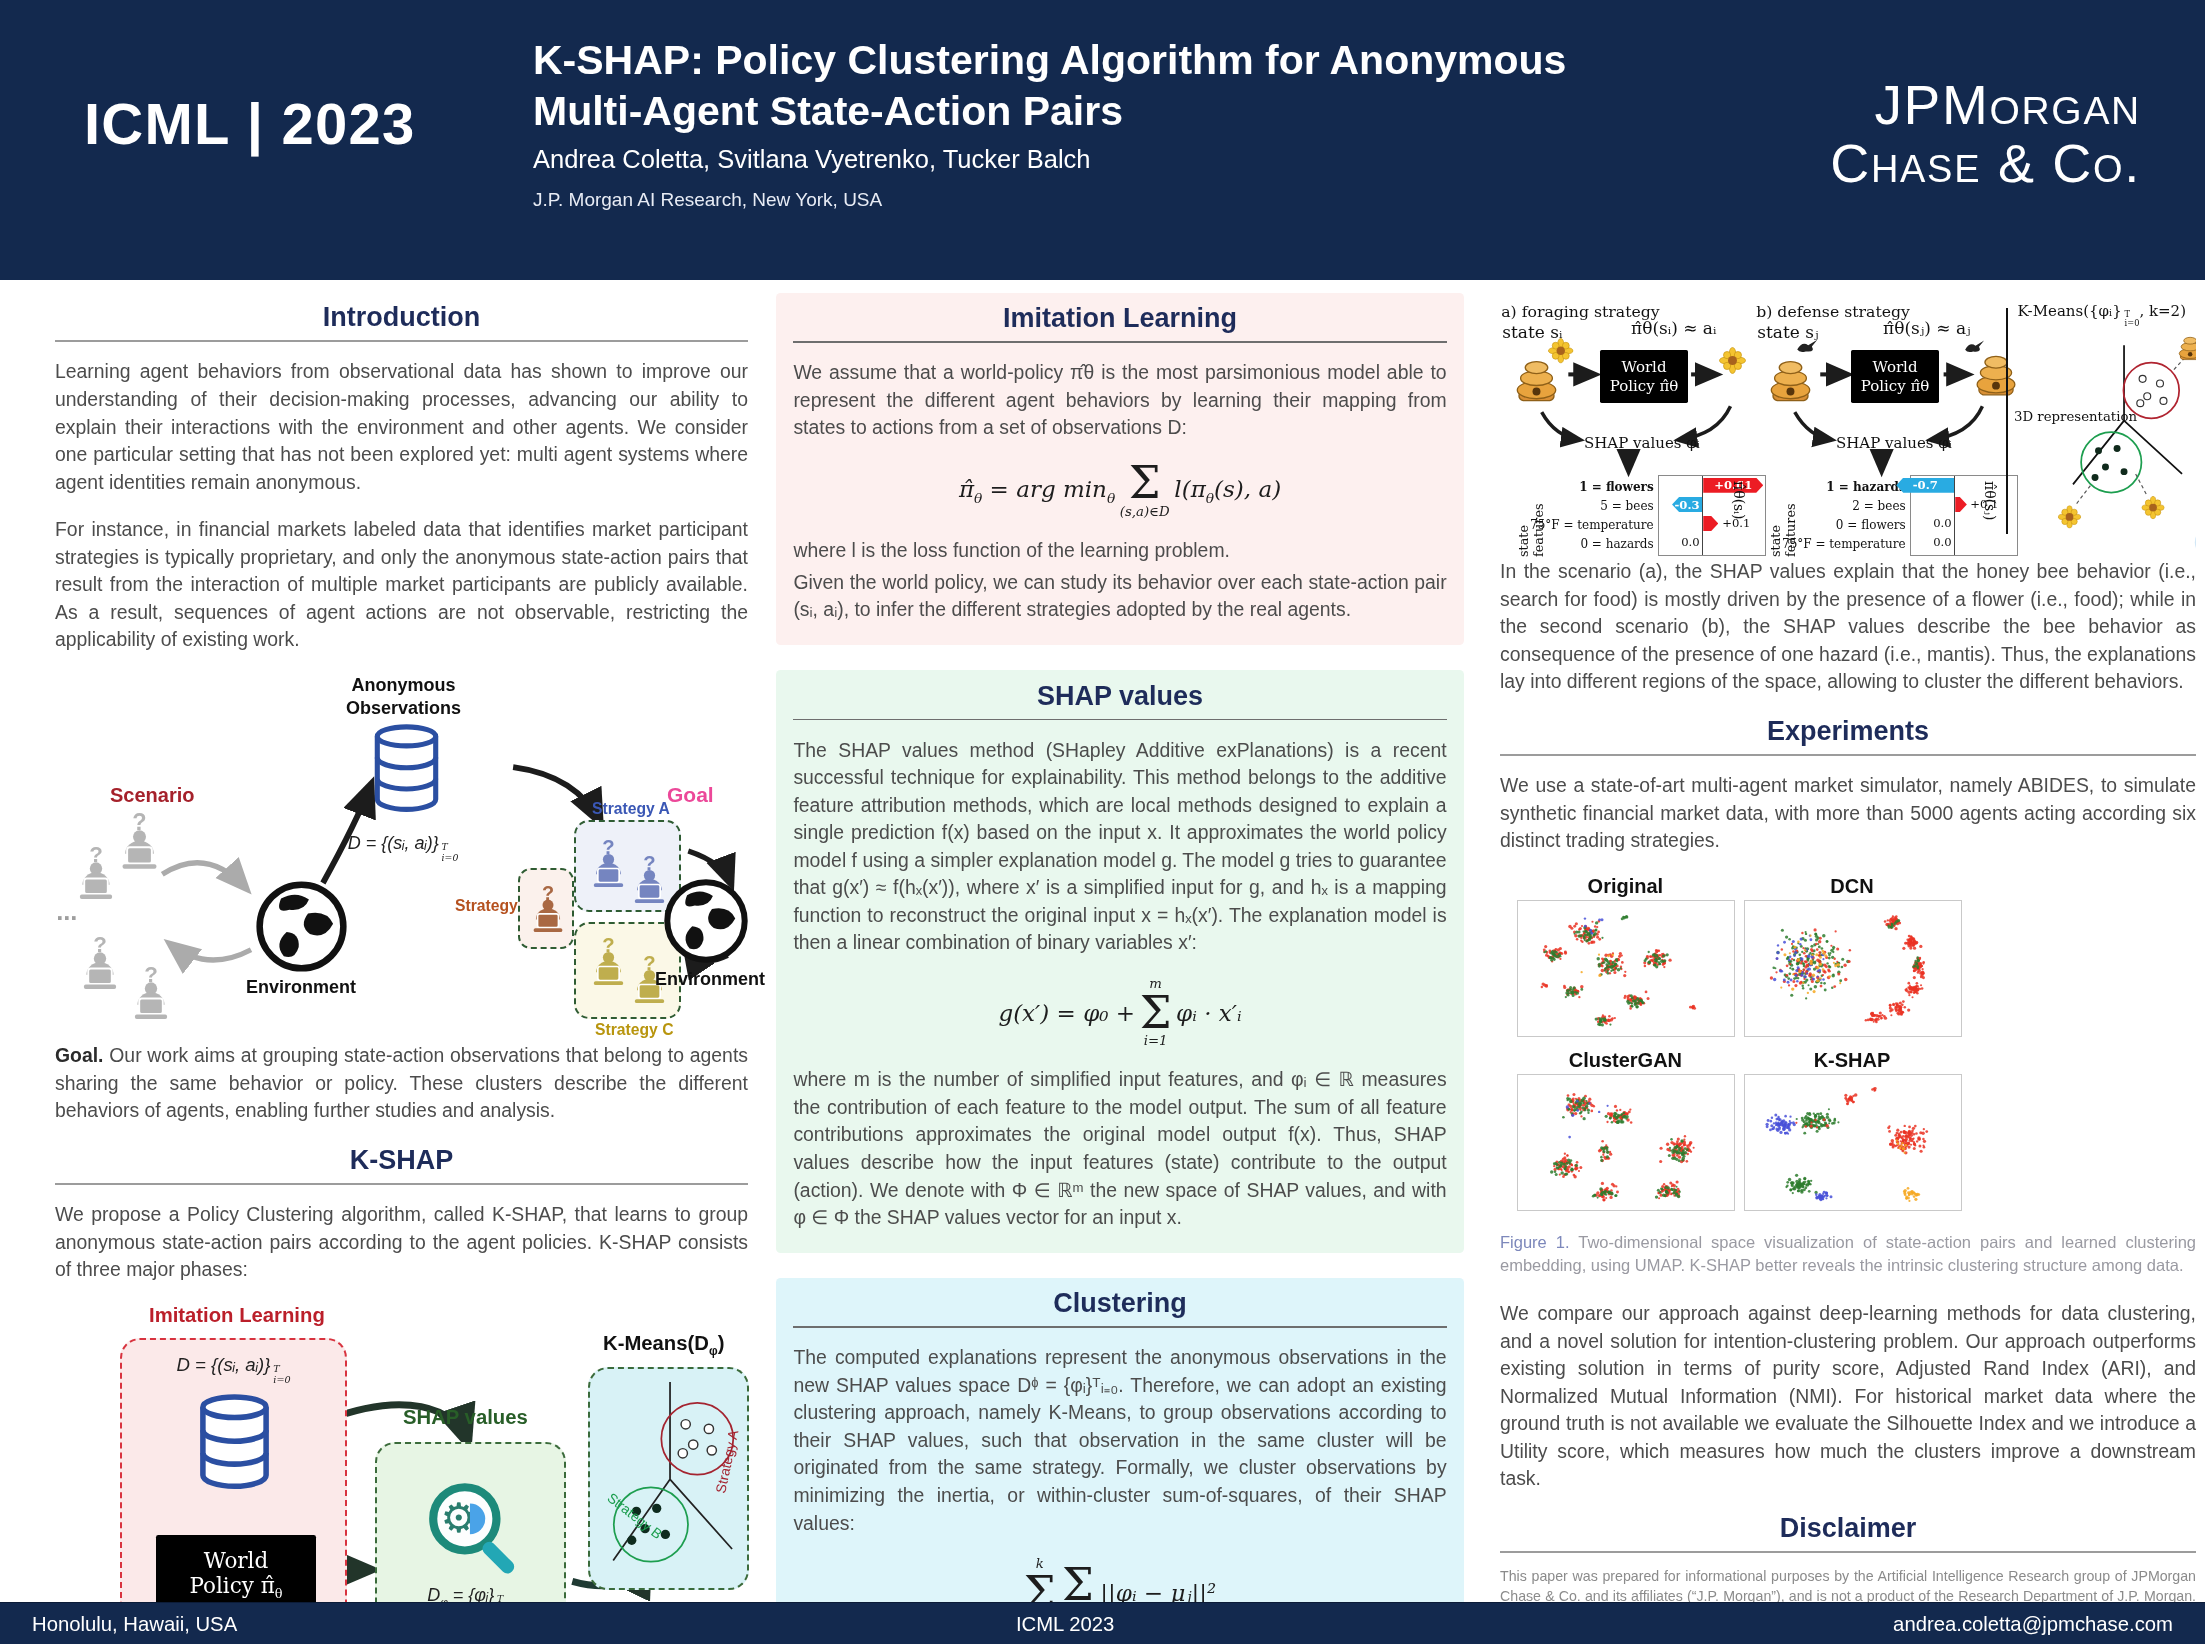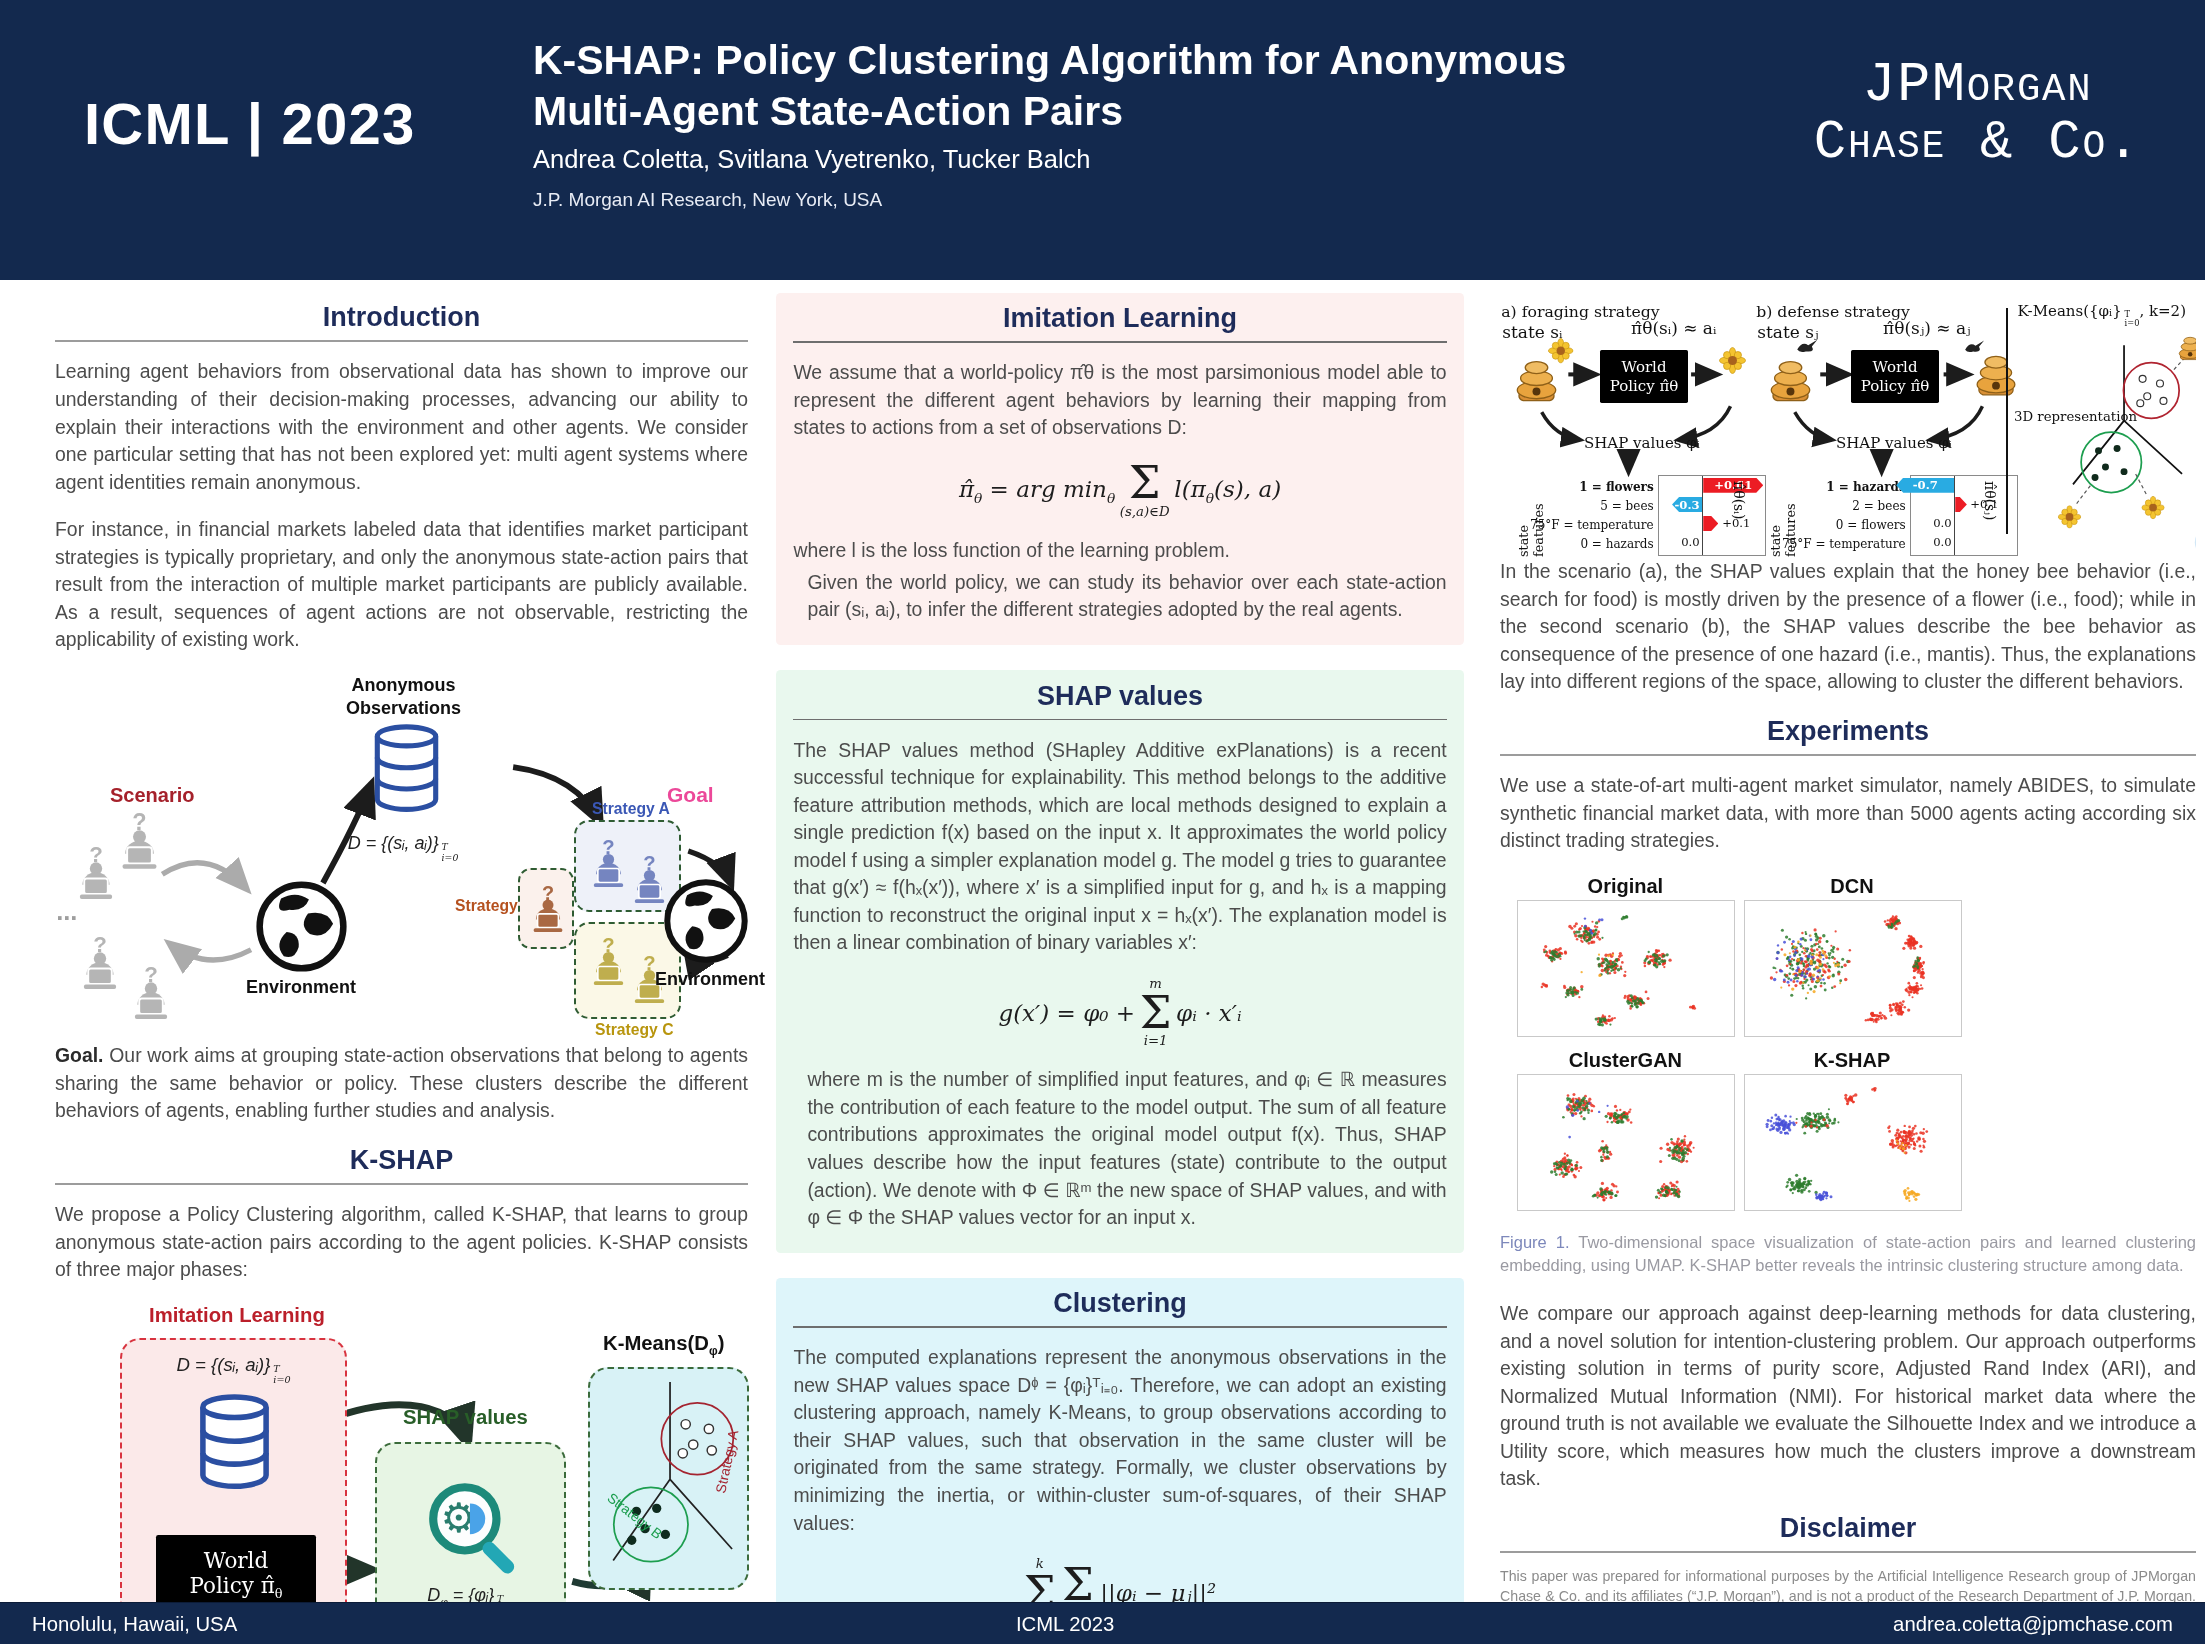--- a/index.html
+++ b/index.html
@@ -5,21 +5,21 @@
   html,body{margin:0;padding:0;background:#e8e8e8;}
   .poster{position:relative;width:2205px;height:1645px;background:#ffffff;font-family:"Liberation Sans",sans-serif;overflow:hidden;}
 
   
   .hdr{position:absolute;left:0;top:0;width:100%;height:280px;background:#13294e;color:#fff;}
   .hdr-conf{position:absolute;left:84px;top:90px;font-size:58px;font-weight:bold;letter-spacing:1.2px;}
   .hdr-center{position:absolute;left:533px;top:35px;width:1102px;text-align:left;}
   .hdr-title{font-size:41px;font-weight:bold;line-height:1.25;}
   .hdr-authors{font-size:25.5px;margin-top:7px;font-weight:400;}
   .hdr-affil{font-size:19px;margin-top:15px;color:#e8ecf5;}
-  .hdr-logo{position:absolute;right:64px;top:57px;text-align:center;font-family:Liberation Mono, monospace;font-variant:small-caps;line-height:1.05;}
+  .hdr-logo{position:absolute;right:64px;top:77px;text-align:right;font-family:Liberation Sans, sans-serif;font-variant:small-caps;line-height:1.05;}
   .logo1{font-size:55px;letter-spacing:1.7px;}
   .logo2{font-size:54px;letter-spacing:1.7px;}
 
   
   .ftr{position:absolute;left:0;bottom:0;width:100%;height:43px;background:#13294e;color:#fff;display:flex;align-items:center;justify-content:space-between;padding:0 32px;box-sizing:border-box;font-size:20.3px;border-top:1.7px solid #0c1c38;}
 
   
   .col{position:absolute;top:302px;}
   #col-left{left:55px;width:693px;}
   #col-mid{left:776px;width:688px;top:293px;}
@@ -29,21 +29,21 @@
   .sec-rule{height:2.3px;background:#9c9c9c;margin:7px 0 16.2px;}
   .para{font-size:19.4px;color:#4c4c4c;text-align:justify;line-height:1.42;margin:0 0 20px 0;}
   .lead-bold{font-weight:bold;color:#2b2b2b;}
 
   
   .tint{border-radius:4.6px;padding:10.4px 17.4px 17.4px;margin-bottom:25.5px;}
   .tint .sec-rule{background:#6e6e6e;height:1.7px;}
   .tint-pink{background:#fdf0ef;}
   .tint-green{background:#e9f8ee;}
   .tint-cyan{background:#def5fa;}
-  .tint .para:last-child{margin-bottom:3.5px;margin-left:14px;}
+  .tint .para:last-child{margin-bottom:3.5px;}
 
   
   .formula{display:flex;justify-content:center;align-items:center;font-family:"DejaVu Serif",serif;font-style:italic;font-size:23px;color:#1d1d1d;margin:11.6px 0 17.4px;gap:4.6px;}
   .sumwrap{display:inline-flex;flex-direction:column;align-items:center;line-height:1;}
   .sumglyph{font-size:45px;font-style:normal;line-height:.95;}
   .sumsub,.sumsup{font-size:13.3px;line-height:1.1;}
   .stack{display:inline-flex;flex-direction:column;align-items:flex-start;font-size:52%;line-height:1.15;margin-left:2.9px;transform:translateY(6%);}
   .serifD{font-family:Liberation Sans, sans-serif;}
 
   

